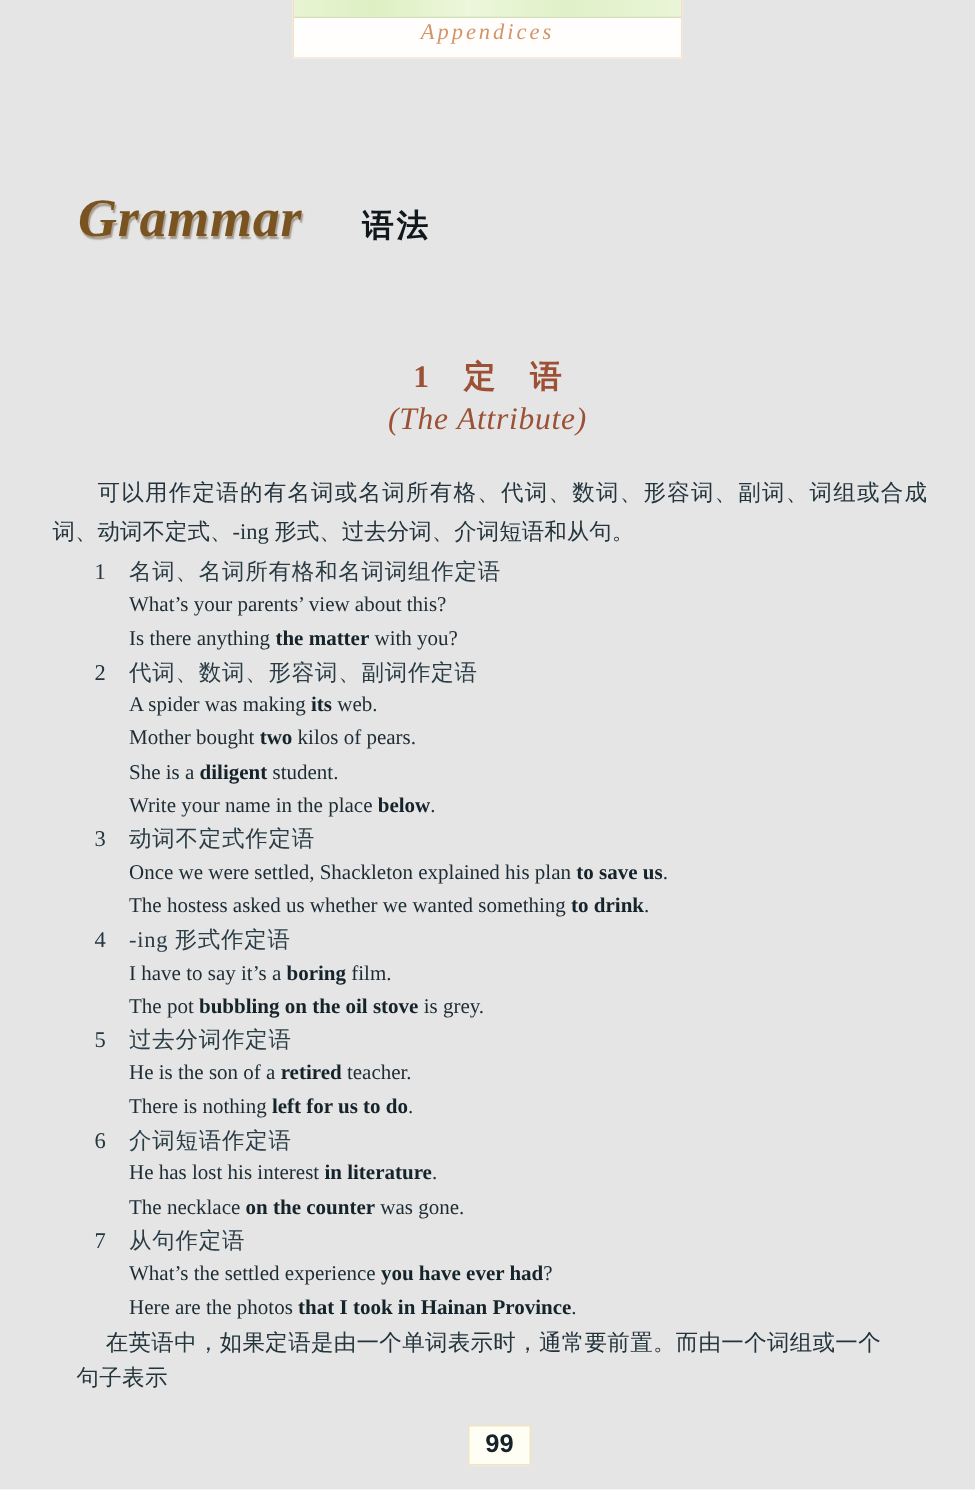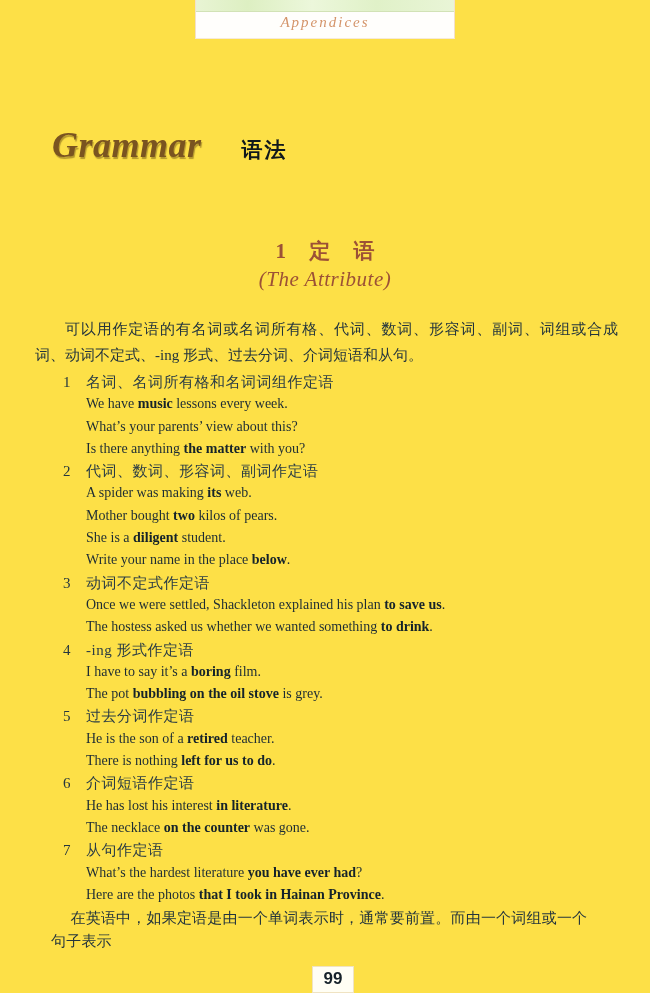--- a/index.html
+++ b/index.html
@@ -1,18 +1,18 @@
 <!DOCTYPE html>
 <html><head>
 <meta charset="utf-8">
 <style>
   html,body{margin:0;padding:0;background:#ffffff;}
   .page{
     position:relative;width:650px;height:993px;overflow:hidden;
-    background:#fde047;color:#22333c;
+    background:#e5e5e5;color:#22333c;
     font-family:"Liberation Serif",serif;
   }
   
   .header-tab{
     position:absolute;left:195px;top:0;width:258px;height:38px;
     background:#fffefc;
     border-left:1px solid #f3e0ca;border-right:1px solid #f3e0ca;
     border-bottom:1px solid #f6ead8;
   }
   .tab-band{
@@ -57,21 +57,21 @@
   .item-num{flex:none;margin-left:28px;width:23px;color:#24363f;}
   .item-title{letter-spacing:.5px;}
   .sentence{padding-left:51px;line-height:22.3px;font-size:14px;color:#1d2c34;}
   .sentence b{font-weight:bold;color:#15232a;}
   .closing{
     margin:1px 16px 0;font-size:15px;line-height:23px;color:#23343d;
     text-indent:1.3em;letter-spacing:.2px;
   }
   
   .page-number{
-    position:absolute;left:312px;bottom:0;min-width:42px;box-sizing:border-box;
+    position:absolute;left:312px;bottom:16px;min-width:42px;box-sizing:border-box;
     text-align:center;background:#fffef4;border:1px solid #f0e3c2;
     padding:2px 8px 3px;font-family:"Liberation Sans",sans-serif;
     font-weight:bold;font-size:17px;color:#16222a;
   }
 </style>
 </head>
 <body>
 
 <div class="page" style="--c-title: #7a5420; --c-section: #9c5136; --c-tab: #d4946a;">
 
@@ -88,21 +88,20 @@
   <div class="section-head">1 定 语</div>
   <div class="section-sub">(The Attribute)</div>
 
   <div class="body-block">
     <p class="intro">可以用作定语的有名词或名词所有格、代词、数词、形容词、副词、词组或合成词、动词不定式、-ing 形式、过去分词、介词短语和从句。</p>
     <div class="list">
         <div class="item-head">
           <span class="item-num">1</span>
           <span class="item-title">名词、名词所有格和名词词组作定语</span>
         </div>
-        <div class="sentence"><span>We have </span><b>music</b><span> lessons every week.</span></div>
         <div class="sentence"><span>What’s your parents’ view about this?</span></div>
         <div class="sentence"><span>Is there anything </span><b>the matter</b><span> with you?</span></div>
         <div class="item-head">
           <span class="item-num">2</span>
           <span class="item-title">代词、数词、形容词、副词作定语</span>
         </div>
         <div class="sentence"><span>A spider was making </span><b>its</b><span> web.</span></div>
         <div class="sentence"><span>Mother bought </span><b>two</b><span> kilos of pears.</span></div>
         <div class="sentence"><span>She is a </span><b>diligent</b><span> student.</span></div>
         <div class="sentence"><span>Write your name in the place </span><b>below</b><span>.</span></div>
@@ -127,21 +126,21 @@
         <div class="item-head">
           <span class="item-num">6</span>
           <span class="item-title">介词短语作定语</span>
         </div>
         <div class="sentence"><span>He has lost his interest </span><b>in literature</b><span>.</span></div>
         <div class="sentence"><span>The necklace </span><b>on the counter</b><span> was gone.</span></div>
         <div class="item-head">
           <span class="item-num">7</span>
           <span class="item-title">从句作定语</span>
         </div>
-        <div class="sentence"><span>What’s the hardest literature </span><b>you have ever had</b><span>?</span></div>
+        <div class="sentence"><span>What’s the settled experience </span><b>you have ever had</b><span>?</span></div>
         <div class="sentence"><span>Here are the photos </span><b>that I took in Hainan Province</b><span>.</span></div>
       </div>
     <p class="closing">在英语中，如果定语是由一个单词表示时，通常要前置。而由一个词组或一个句子表示</p>
   </div>
 
   <div class="page-number">99</div>
 
 </div>
 
 </body></html>

